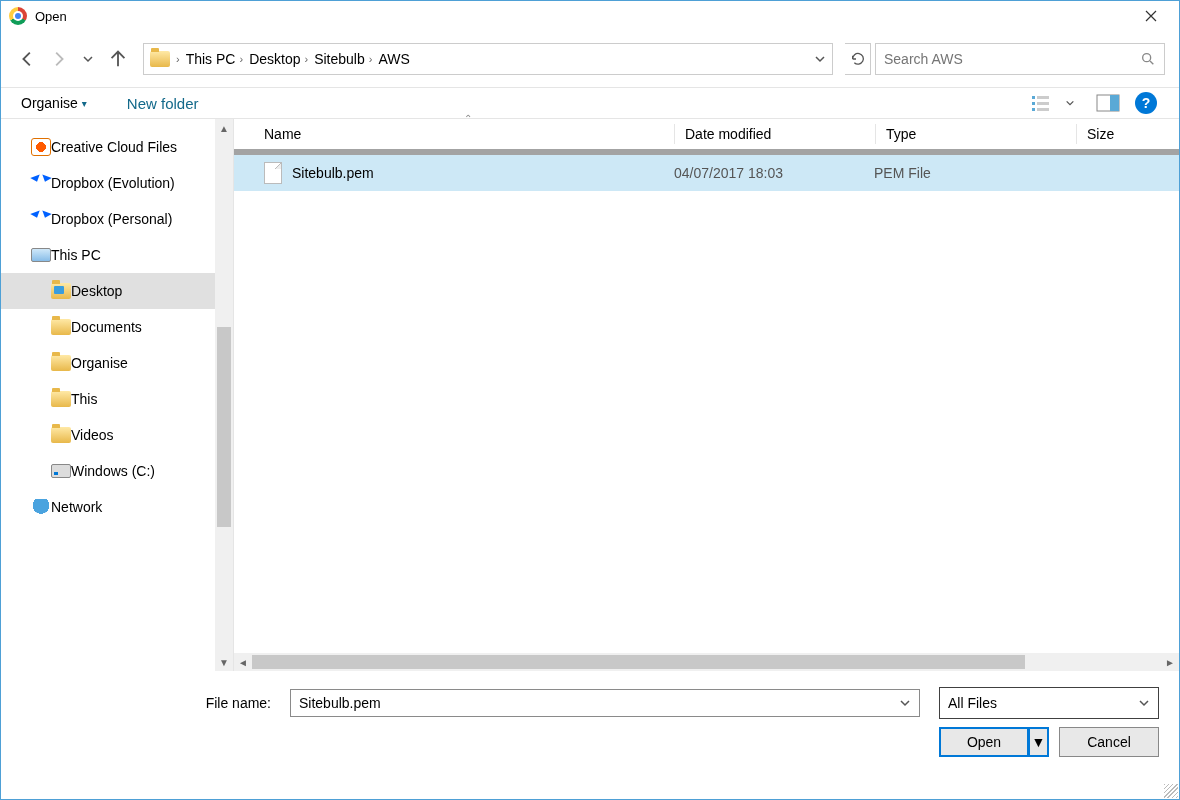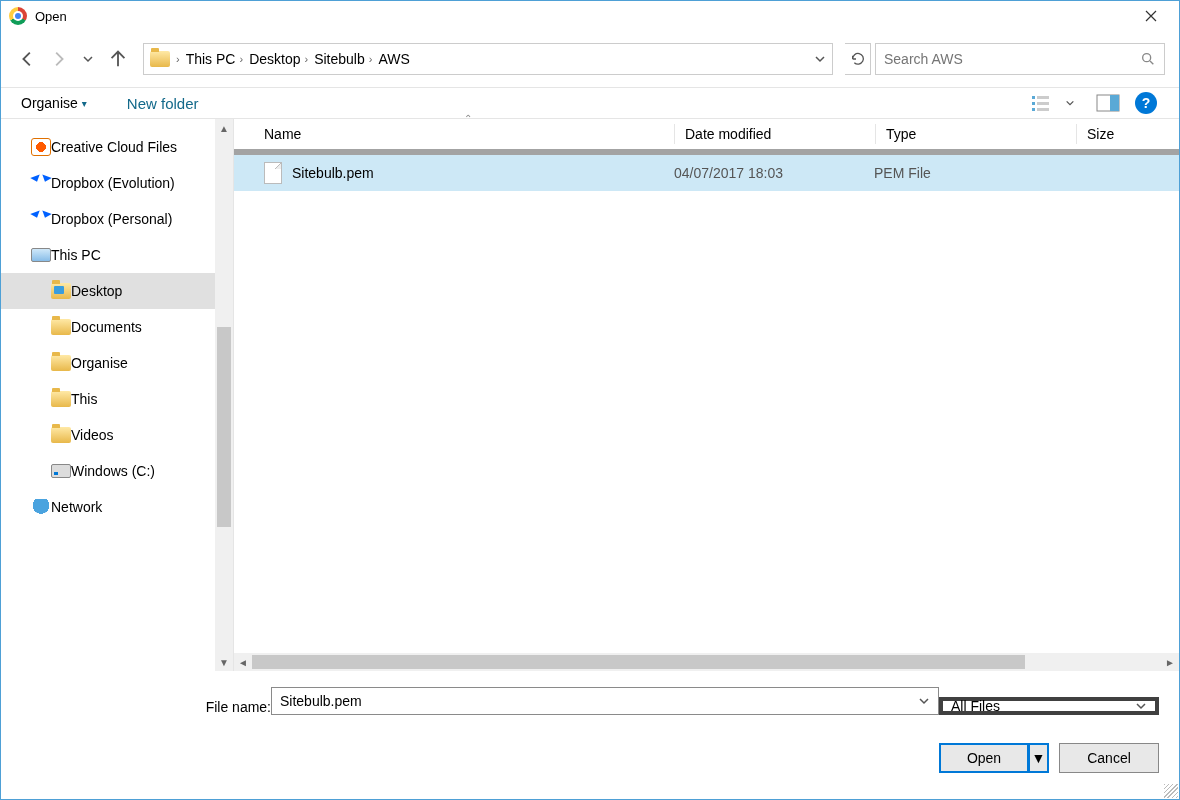--- a/index.html
+++ b/index.html
@@ -75,24 +75,24 @@
   .row .cell-type{ width:200px; color:#555;}
   .ic-file { width:18px; height:22px; background:#fff; border:1px solid #bbb; position:relative;}
   .ic-file::after{content:"";position:absolute;top:0;right:0;width:6px;height:6px;background:linear-gradient(135deg,#fff 49%, #bbb 50%, #eee 51%);}
 
   .hscroll { height:18px; background:#f0f0f0; display:flex; align-items:center;}
   .hscroll .arrow{ width:18px; text-align:center; color:#666; font-size:10px;}
   .hscroll .htrack{ flex:1; height:100%; position:relative;}
   .hscroll .hthumb{ position:absolute; top:2px; bottom:2px; left:0; width:85%; background:#c8c8c8;}
 
   .footer { padding:16px 20px 12px; }
-  .fn-row { display:flex; align-items:flex-end; gap:0; margin-bottom:28px;}
+  .fn-row { display:flex; align-items:center; gap:19px; margin-bottom:8px;}
   .fn-label { width:250px; text-align:right;}
   .fn-input { flex:1; height:28px; border:1px solid #8a8a8a; display:flex; align-items:center; padding:0 8px; justify-content:space-between;}
-  .ft-select { width:220px; height:18px; border:4px solid #404040; display:flex; align-items:center; padding:2px 8px; justify-content:space-between;}
+  .ft-select { width:220px; height:32px; border:1px solid #404040; display:flex; align-items:center; padding:2px 8px; justify-content:space-between;}
   .btn-row { display:flex; justify-content:flex-end; gap:10px;}
   .split-btn { display:flex;}
   .btn { height:30px; min-width:100px; border:1px solid #888; background:#e8e8e8; display:flex; align-items:center; justify-content:center;}
   .btn.open { border:2px solid #0078d7; background:#e8e8e8; min-width:90px;}
   .btn.drop { min-width:20px; border:2px solid #0078d7; border-left:1px solid #0078d7;}
   .resize-grip { position:absolute; bottom:2px; right:2px; width:14px; height:14px; background:repeating-linear-gradient(135deg,#bbb 0,#bbb 1px,transparent 1px,transparent 3px);}
   svg { display:block;}
 </style>
 </head>
 <body>

